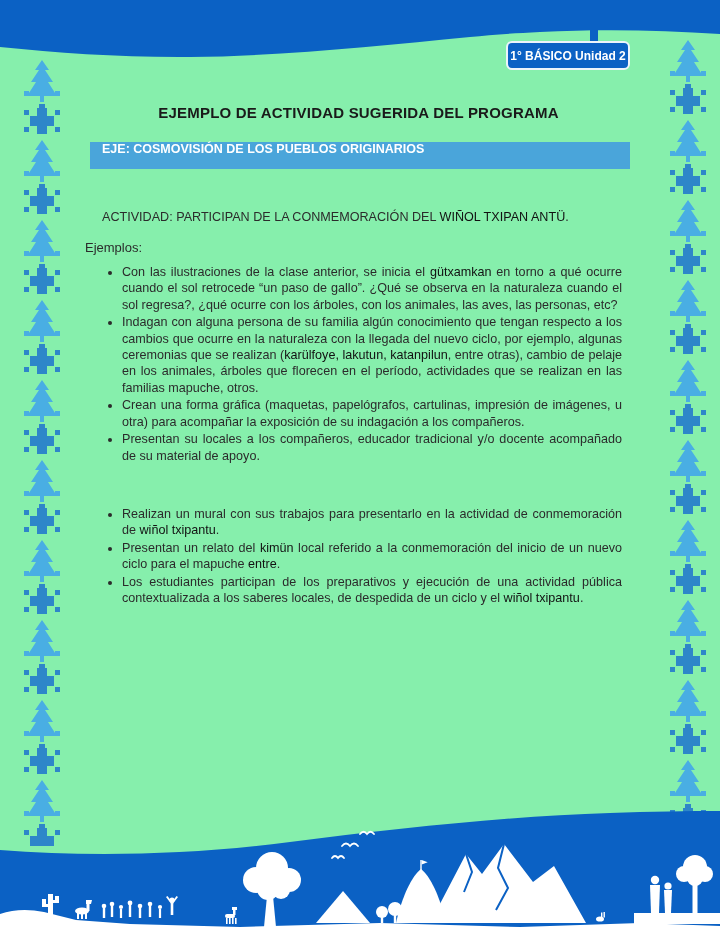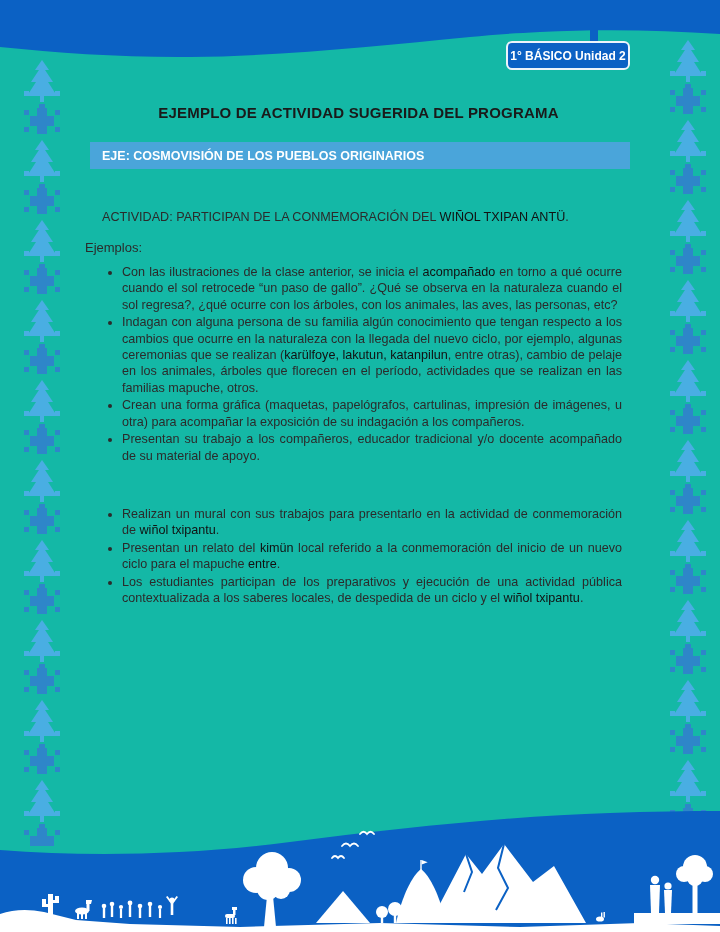--- a/index.html
+++ b/index.html
@@ -1,36 +1,36 @@
 <!DOCTYPE html>
 <html lang="es" style="--band-blue: #0b61c4; --banner-blue: #4aa5da; --motif-light-blue: #49aee3; --motif-medium-blue: #2e86c9; --text-dark: #2b2b2b;"><head>
 <meta charset="utf-8">
 <style>
   html,body{margin:0;padding:0;background:#fff;}
   .page{
-    position:relative;width:720px;height:932px;background:#14b8a6;overflow:hidden;
+    position:relative;width:720px;height:932px;background:#86efac;overflow:hidden;
     font-family:"Liberation Sans",sans-serif;color:var(--text-dark,#2b2b2b);
   }
   svg{display:block;}
   .top-wave{position:absolute;top:0;left:0;}
   .badge{
     position:absolute;top:41px;left:506px;width:120px;height:25px;
     background:var(--band-blue,#0b61c4);border:2px solid #edf4fb;border-radius:6px;
     color:#fff;font-size:12px;font-weight:bold;display:flex;align-items:center;justify-content:center;
     white-space:nowrap;
   }
   .border-col{position:absolute;}
   .border-col.left{left:22px;top:58px;}
   .border-col.right{left:668px;top:38px;}
   .content{position:absolute;left:85px;top:0;width:547px;height:812px;}
   .title{position:absolute;top:104px;left:0;right:0;text-align:center;
     font-size:15px;font-weight:bold;color:#1a1a1a;letter-spacing:.2px;}
   .banner{position:absolute;top:142px;left:5px;right:2px;height:27px;
     background:var(--banner-blue,#4aa5da);color:#fff;font-size:12.5px;font-weight:bold;
-    display:flex;align-items:center;padding-left:12px;box-sizing:border-box;}
+    display:flex;padding-left:12px;box-sizing:border-box;}
   .activity{position:absolute;top:210px;left:17px;right:0;font-size:12.6px;}
   .examples{position:absolute;top:240px;left:0;font-size:13px;}
   .bullets{margin:0;padding:0 0 0 37px;font-size:12.6px;line-height:16.3px;}
   .bullets li{text-align:justify;margin-bottom:1.5px;}
   .bullets-1{position:absolute;top:264px;left:0;right:10px;}
   .bullets-2{position:absolute;top:506px;left:0;right:10px;}
   b{font-weight:normal;color:#111;}
   .landscape{position:absolute;left:0;bottom:0;}
 </style>
 </head>
@@ -92,24 +92,24 @@
   </svg>
 
   <div class="content">
     <div class="title">EJEMPLO DE ACTIVIDAD SUGERIDA DEL PROGRAMA</div>
     <div class="banner">
       <span>EJE: COSMOVISIÓN DE LOS PUEBLOS ORIGINARIOS</span>
     </div>
     <div class="activity"><span>ACTIVIDAD: PARTICIPAN DE LA CONMEMORACIÓN DEL </span><b>WIÑOL TXIPAN ANTÜ</b><span>.</span></div>
     <div class="examples">Ejemplos:</div>
     <ul class="bullets bullets-1">
-        <li><span>Con las ilustraciones de la clase anterior, se inicia el </span><b>acompañado</b><span> en torno a qué ocurre cuando el sol retrocede “un paso de gallo”. ¿Qué se observa en la naturaleza cuando el sol regresa?, ¿qué ocurre con los árboles, con los animales, las aves, las personas, etc?</span></li>
+        <li><span>Con las ilustraciones de la clase anterior, se inicia el </span><b>gütxamkan</b><span> en torno a qué ocurre cuando el sol retrocede “un paso de gallo”. ¿Qué se observa en la naturaleza cuando el sol regresa?, ¿qué ocurre con los árboles, con los animales, las aves, las personas, etc?</span></li>
         <li><span>Indagan con alguna persona de su familia algún conocimiento que tengan respecto a los cambios que ocurre en la naturaleza con la llegada del nuevo ciclo, por ejemplo, algunas ceremonias que se realizan (</span><b>karülfoye, lakutun, katanpilun</b><span>, entre otras), cambio de pelaje en los animales, árboles que florecen en el período, actividades que se realizan en las familias mapuche, otros.</span></li>
         <li><span>Crean una forma gráfica (maquetas, papelógrafos, cartulinas, impresión de imágenes, u otra) para acompañar la exposición de su indagación a los compañeros.</span></li>
-        <li><span>Presentan su trabajo a los compañeros, educador tradicional y/o docente acompañado de su material de apoyo.</span></li>
+        <li><span>Presentan su locales a los compañeros, educador tradicional y/o docente acompañado de su material de apoyo.</span></li>
       </ul>
     <ul class="bullets bullets-2">
         <li><span>Realizan un mural con sus trabajos para presentarlo en la actividad de conmemoración de </span><b>wiñol txipantu</b><span>.</span></li>
         <li><span>Presentan un relato del </span><b>kimün</b><span> local referido a la conmemoración del inicio de un nuevo ciclo para el mapuche </span><b>entre</b><span>.</span></li>
         <li><span>Los estudiantes participan de los preparativos y ejecución de una actividad pública contextualizada a los saberes locales, de despedida de un ciclo y el </span><b>wiñol txipantu</b><span>.</span></li>
       </ul>
   </div>
 
   <svg class="landscape" width="720" height="122" viewBox="0 0 720 122" preserveAspectRatio="none">
     <path style="fill:var(--band-blue,#0b61c4)" d="M0 40 C90 47 190 45 290 32 C400 18 510 6 610 3 C650 1.5 690 1 720 1 L720 122 L0 122 Z"></path>

